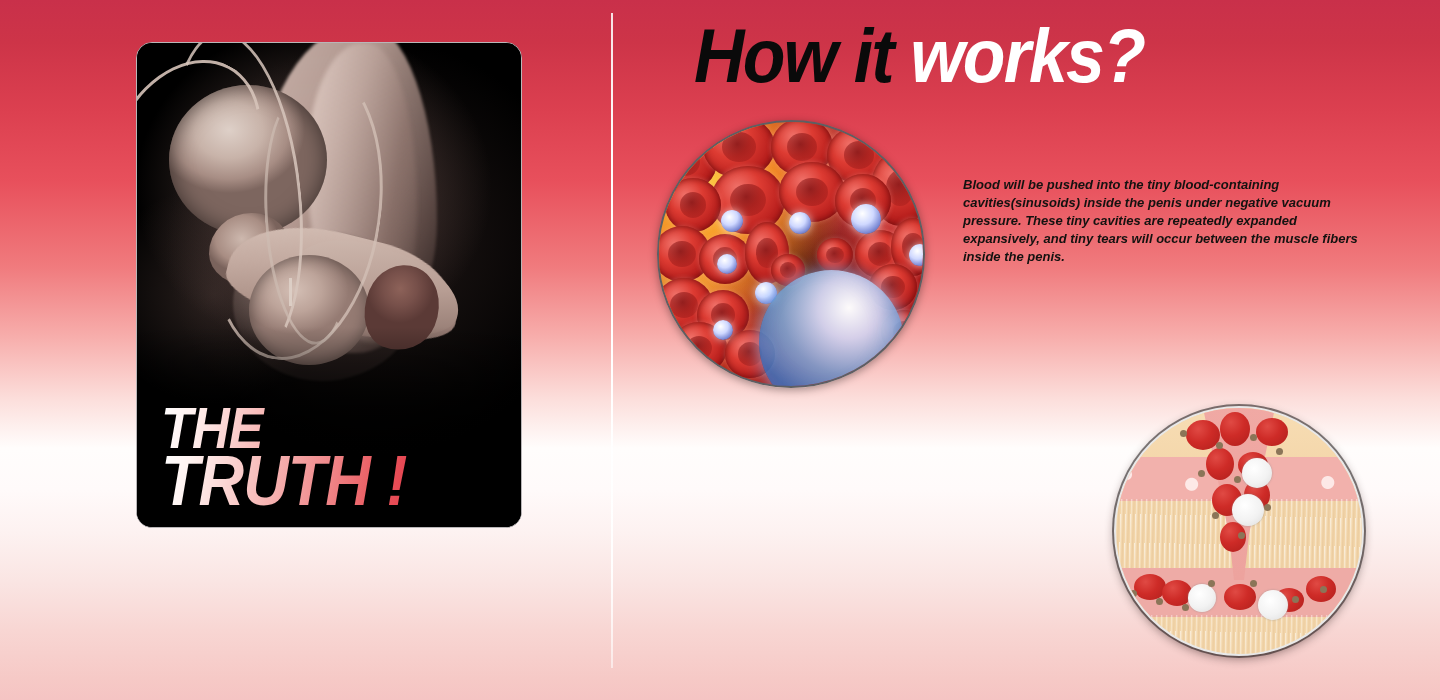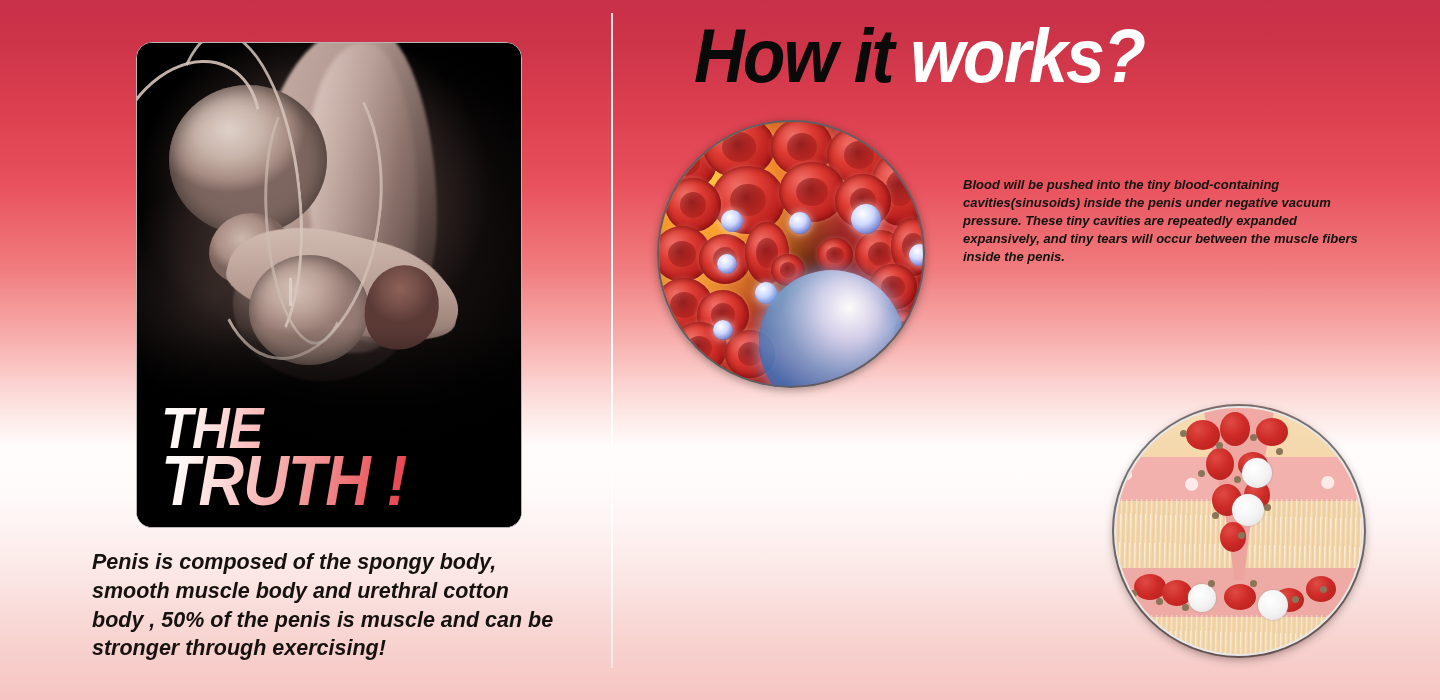--- a/index.html
+++ b/index.html
@@ -356,21 +356,20 @@
       <div class="tube" id="tube4"></div>
       <div id="urethra"></div>
     </div>
     <div id="left-fade"></div>
     <div id="truth">
       <span class="l1">THE</span>
       <span class="l2">TRUTH !</span>
     </div>
   </div>
 
-  <p id="left-caption">Penis is composed of the spongy body, smooth muscle body and urethral cotton body , 50% of the penis is muscle and can be stronger through exercising!</p>
 
   <h1 id="title">
     <span class="dark">How it </span><span class="light">works?</span>
   </h1>
 
   <div id="circle1">
     <div class="rbc" style="left:-8px;  top:10px;  width:66px; height:60px;"></div>
     <div class="rbc" style="left:44px;  top:-6px;  width:72px; height:62px;"></div>
     <div class="rbc" style="left:112px; top:-4px;  width:62px; height:58px;"></div>
     <div class="rbc" style="left:168px; top:4px;   width:64px; height:58px;"></div>

